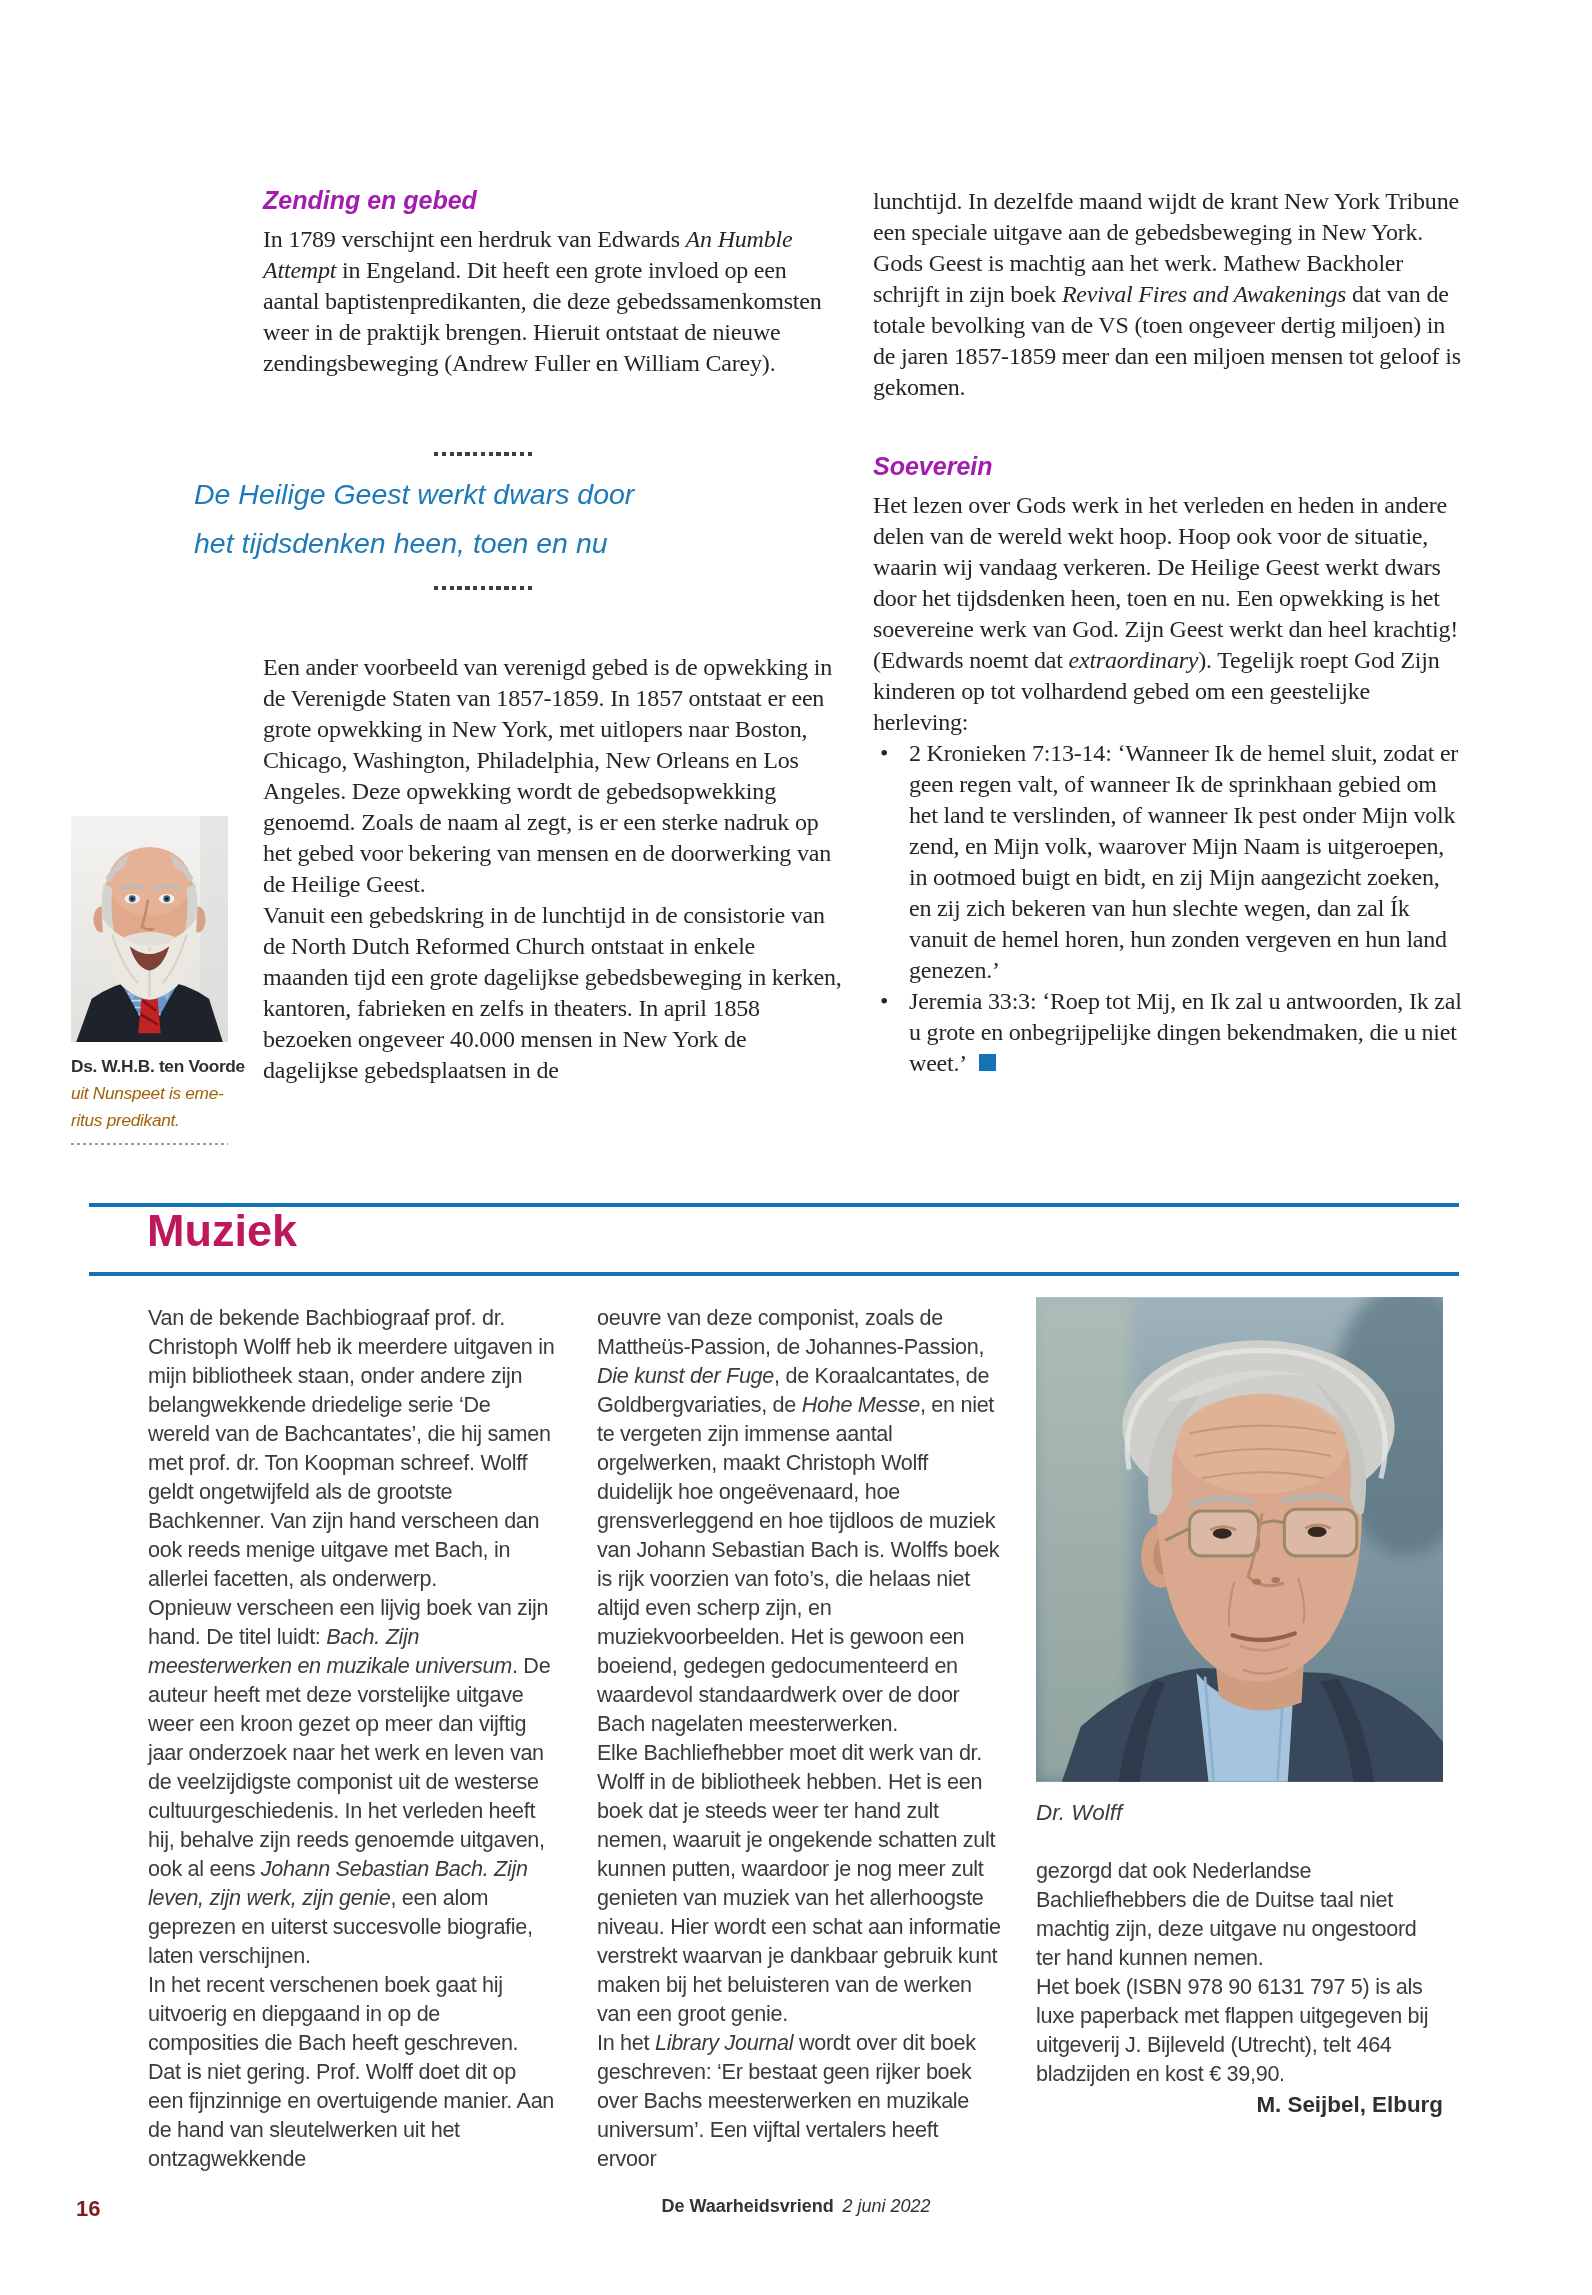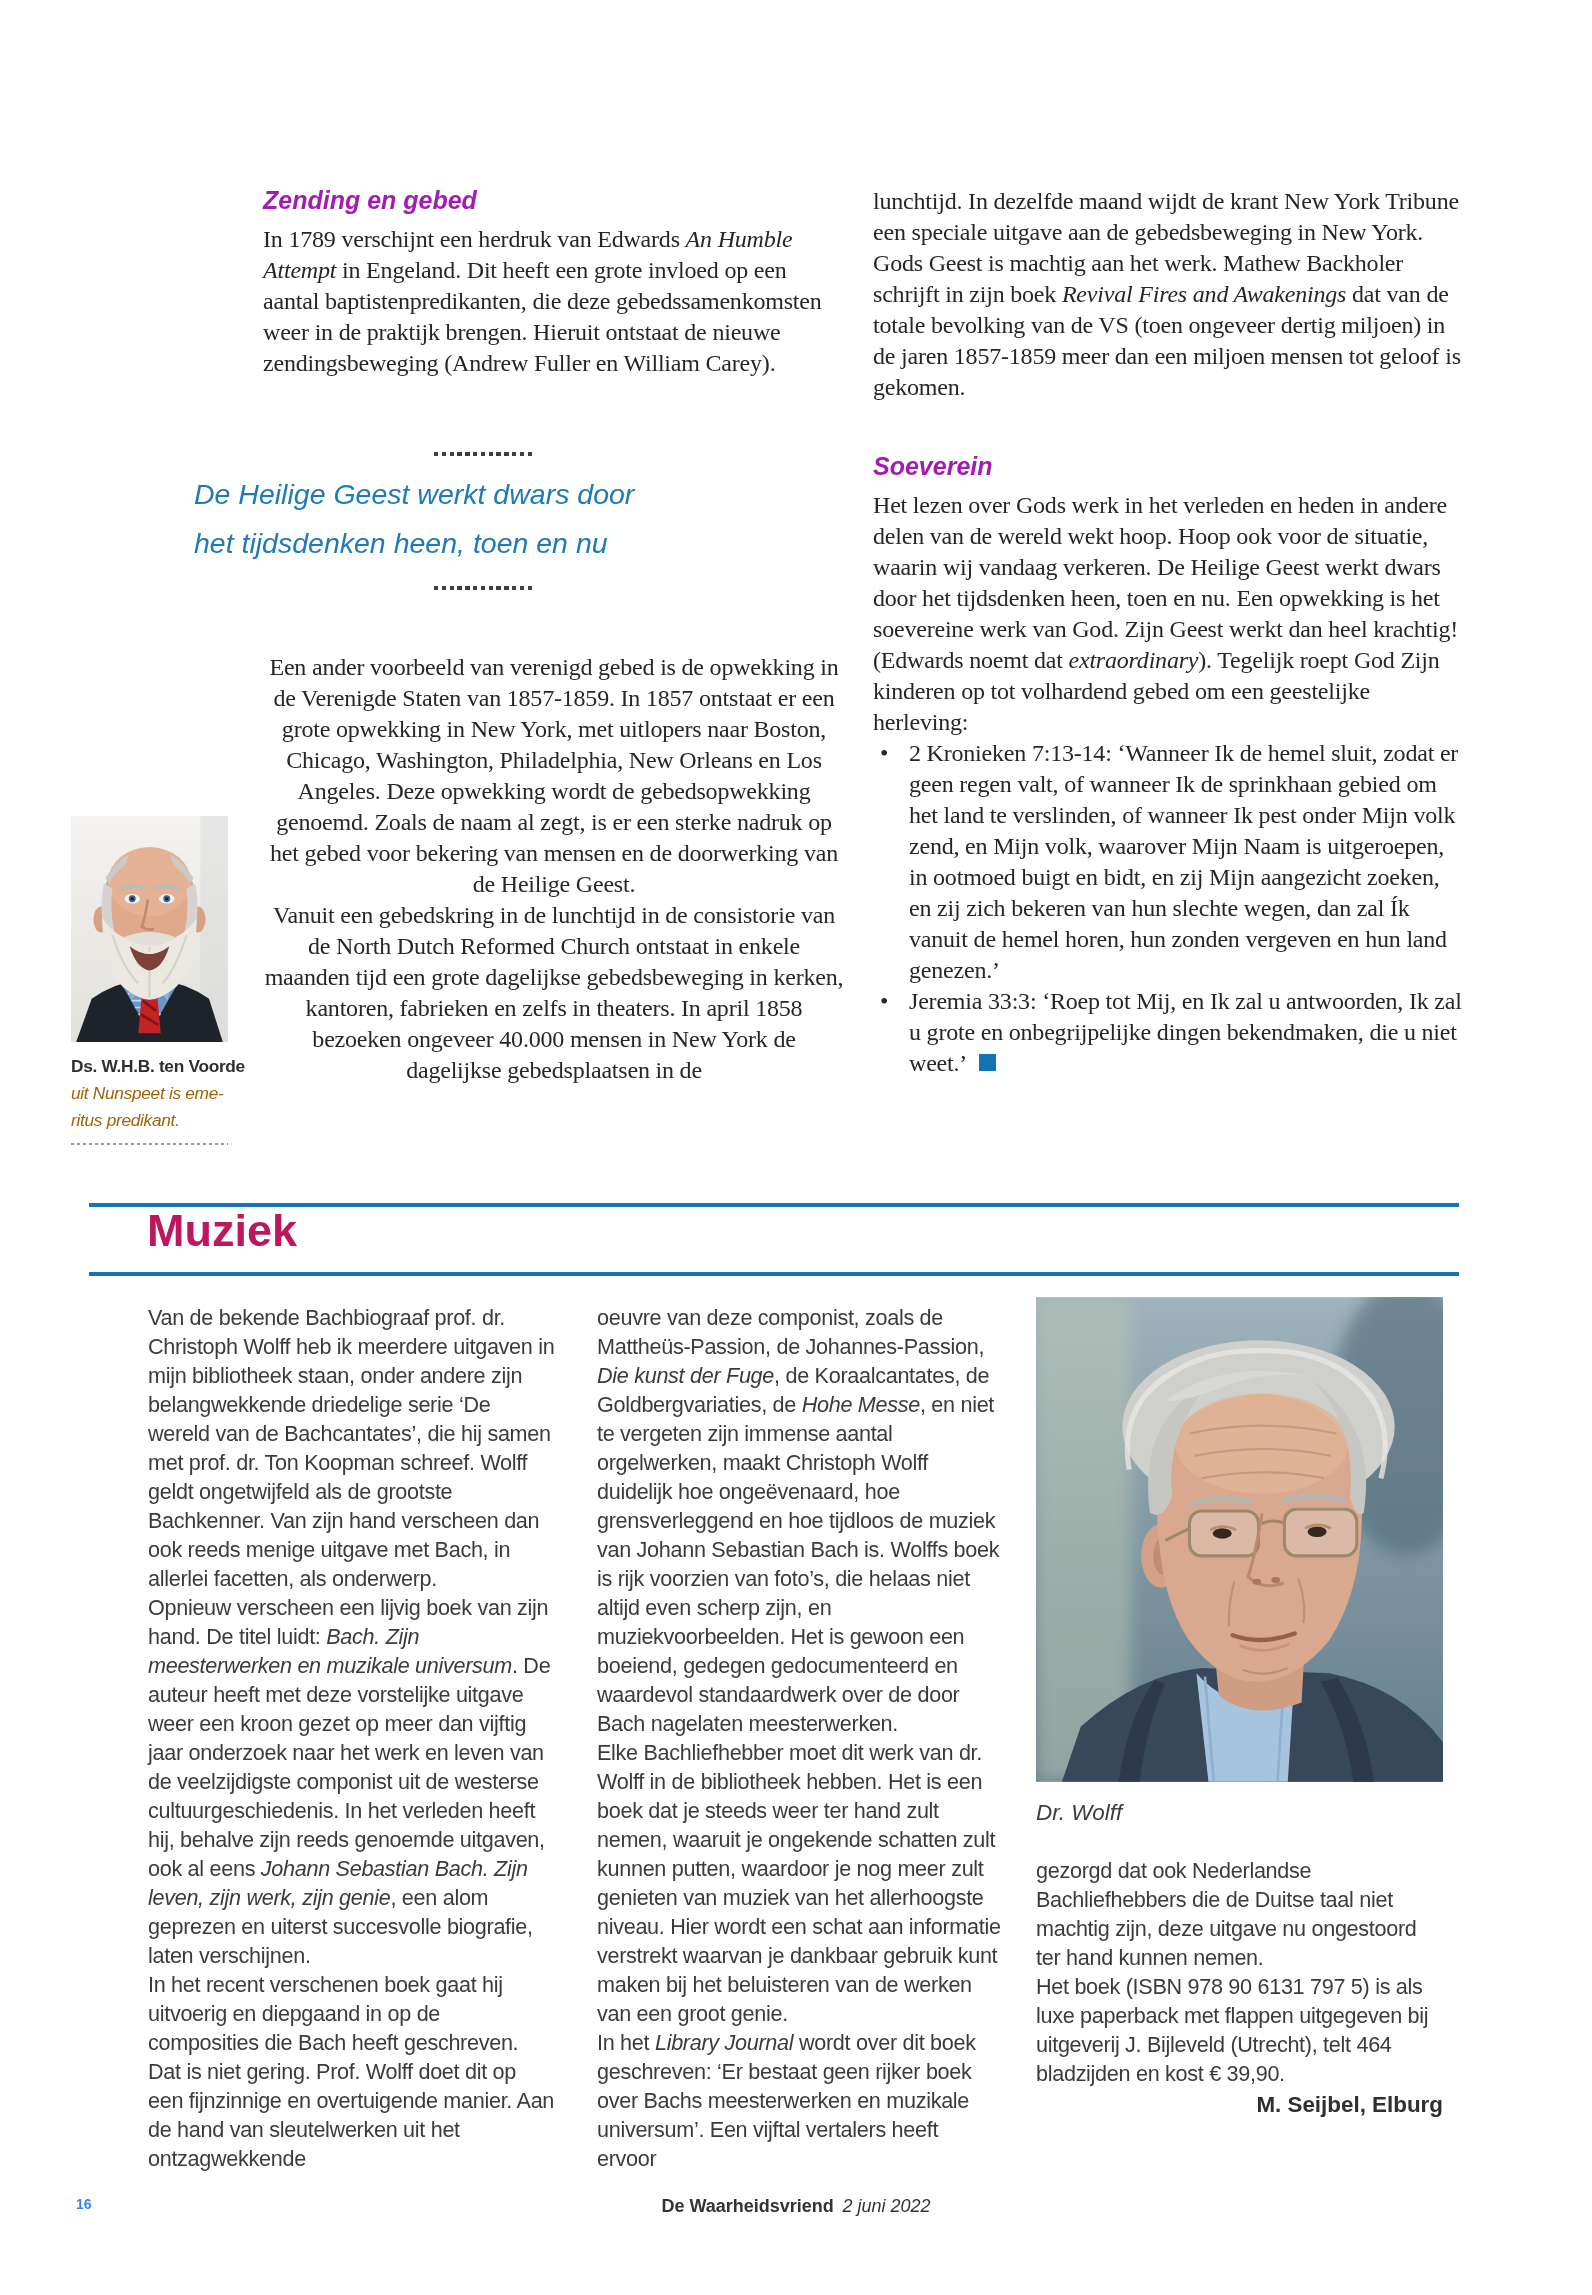--- a/index.html
+++ b/index.html
@@ -32,21 +32,21 @@
   .quote-block { position:absolute; left:194px; top:452px; width:580px; }
   .dotted-sep {
     width:101px; height:4.3px; margin:0 auto;
     background-image:repeating-linear-gradient(90deg,#3f3f3f 0 4.3px,transparent 4.3px 7.8px);
   }
   .pull-quote {
     font-family:"Liberation Sans", sans-serif;
     font-style:italic; font-size:28.5px; line-height:49px;
     color:#1e7ab8; margin:14px 0 17.3px 0;
   }
-  .block-a2 { position:absolute; left:263px; top:652px; width:582px;text-align:center; }
+  .block-a2 { position:absolute; left:263px; top:652px; width:582px; }
   .block-b1 { position:absolute; left:873px; top:186px; width:589px; }
   .block-b2 { position:absolute; left:873px; top:452px; width:589px; }
   ul.verse-list { list-style:none; margin:0; padding:0; }
   ul.verse-list li {
     position:relative; padding-left:36px;
     font-family:"Liberation Serif", serif;
     font-size:24px; line-height:31px; color:#262626; letter-spacing:-0.2px;
   }
   ul.verse-list li::before {
     content:"\2022"; position:absolute; left:7px; top:0; color:#262626;
@@ -85,21 +85,21 @@
     font-style:italic; font-size:22.4px; line-height:28px; color:#3d3d3d; margin-top:17.3px;
   }
   .mcol3 .after-photo { margin-top:29px; }
   .byline {
     font-weight:bold; font-size:22.4px; line-height:29px; color:#2f2f2f;
     text-align:right; margin-top:1.7px;
   }
   
   .footer-page {
     position:absolute; left:76px; top:2196px;
-    font-weight:bold; font-size:14px; color:#3b82f6;
+    font-weight:bold; font-size:22px; color:#7f1d1d;
   }
   .footer-center {
     position:absolute; left:0; top:2196px; width:1592px; text-align:center;
     font-size:18px; color:#333;
   }
   .footer-center .mag { font-weight:bold; }
   .footer-center .date { font-style:italic; margin-left:8.6px; }
 </style>
 </head>
 <body>

